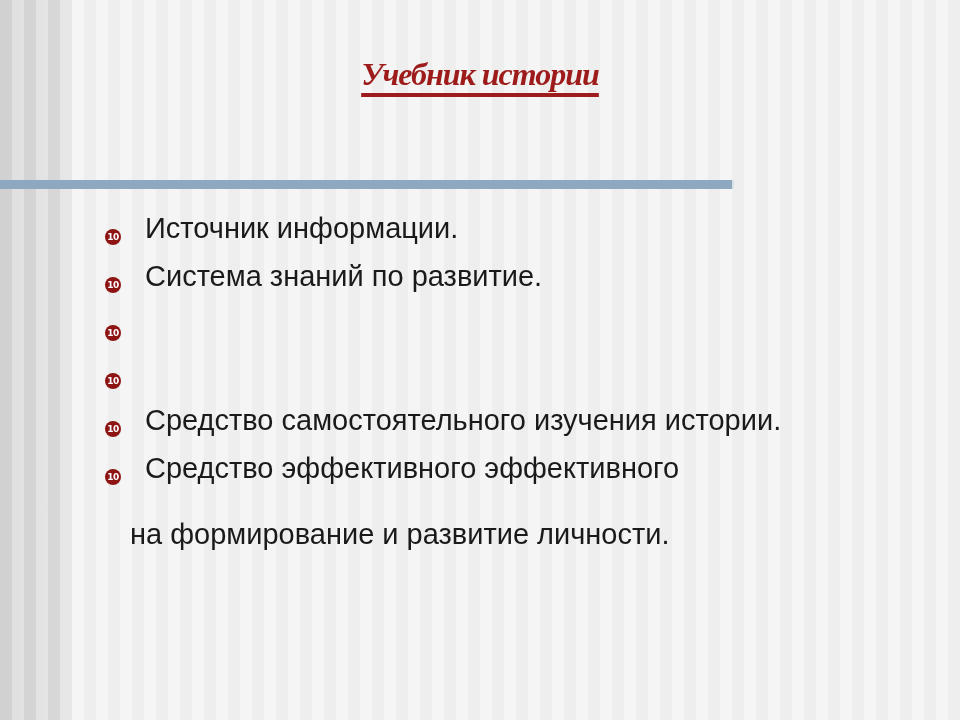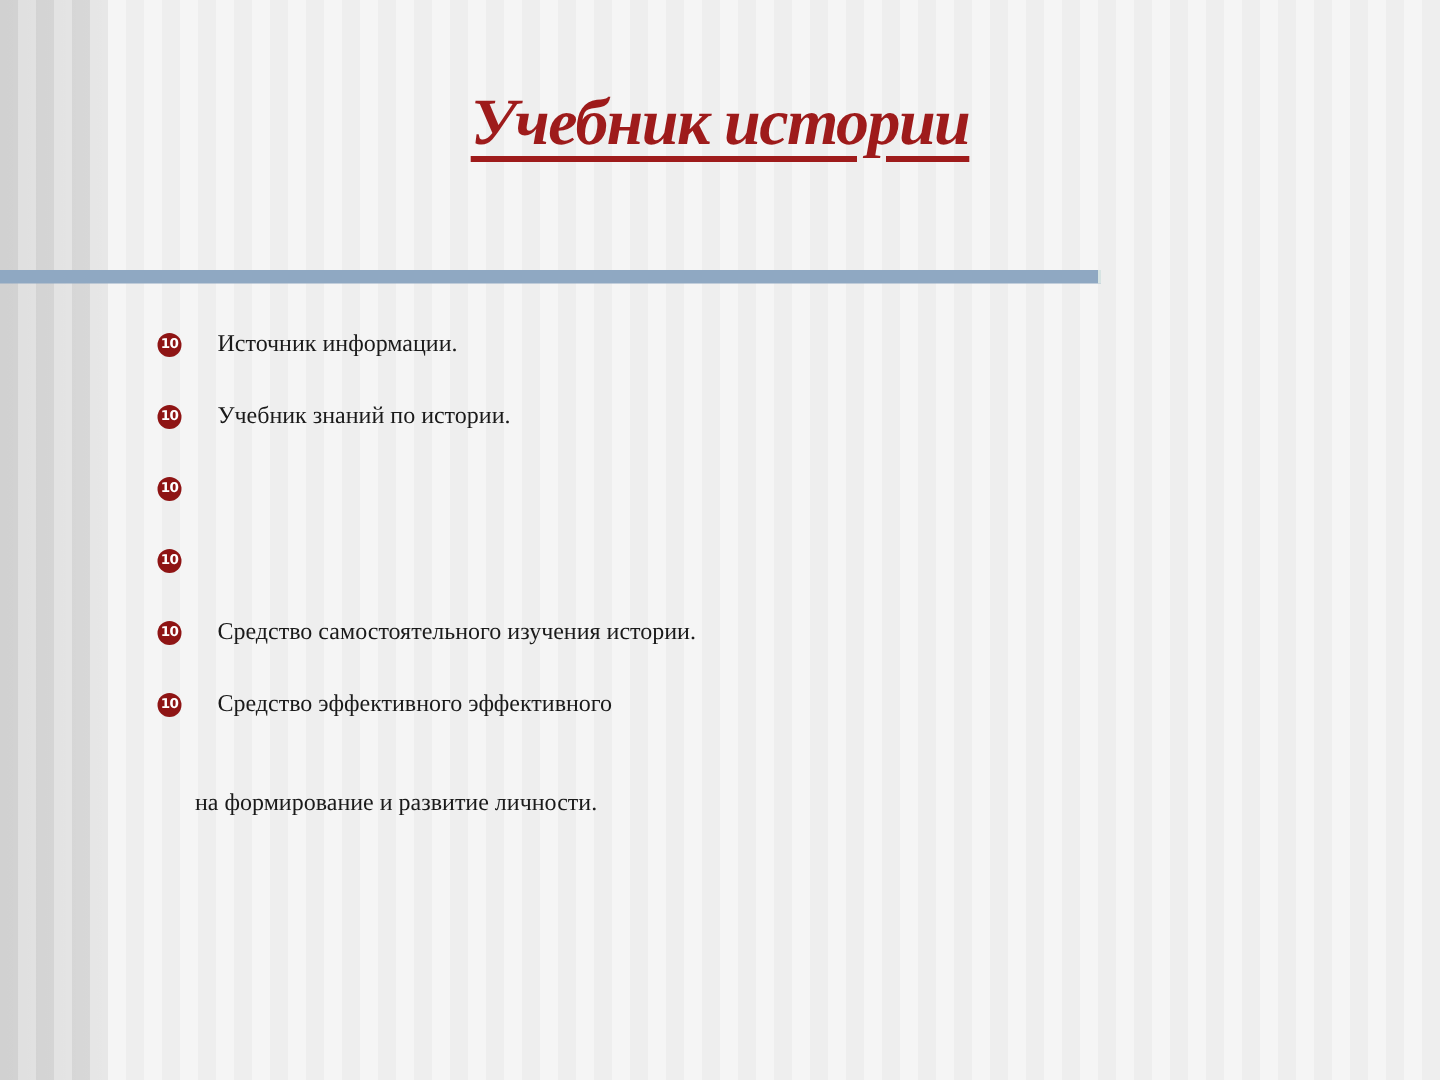--- a/index.html
+++ b/index.html
@@ -40,21 +40,21 @@
     background: linear-gradient(90deg, rgba(0,0,0,0.04), rgba(0,0,0,0));
   }
   .title {
     position: absolute;
     top: 56px;
     left: 0;
     width: 100%;
     margin: 0;
     text-align: center;
     font-family: "Liberation Serif", serif;
-    font-size: 44px;
+    font-size: 32px;
     font-weight: bold;
     font-style: italic;
     letter-spacing: -1px;
     color: #9e1b1b;
     text-decoration: underline;
     text-decoration-thickness: 3.5px;
     text-underline-offset: 8px;
   }
   .divider {
     position: absolute;
@@ -65,43 +65,43 @@
     background: #8fa8c2;
     border-right: 2px solid #d7e4e3;
   }
   .content {
     position: absolute;
     top: 215px;
     left: 105px;
   }
   .item {
     display: flex;
-    align-items: center;
+    align-items: flex-end;
     height: 30px;
     margin-bottom: 18px;
   }
   .bullet {
     flex: none;
     width: 16px;
     height: 16px;
     border-radius: 50%;
     background: #8e1414;
     color: #ffffff;
     font-family: "DejaVu Sans", sans-serif;
     font-size: 9px;
     font-weight: bold;
     letter-spacing: -0.5px;
     display: flex;
     align-items: center;
     justify-content: center;
     margin-right: 24px;
   }
   .item-text {
-    font-family: Liberation Serif, serif;
-    font-size: 16px;
+    font-family: Liberation Sans, sans-serif;
+    font-size: 29px;
     color: #1a1a1a;
     white-space: nowrap;
   }
   .continuation {
     padding-left: 25px;
     margin-top: 36px;
   }
 </style>
 </head>
 <body>
@@ -115,21 +115,21 @@
 
   <div class="content">
 
     <div class="item">
       <span class="bullet">10</span>
       <span class="item-text">Источник информации.</span>
     </div>
 
     <div class="item">
       <span class="bullet">10</span>
-      <span class="item-text">Учебник знаний по истории.</span>
+      <span class="item-text">Система знаний по развитие.</span>
     </div>
 
     <div class="item">
       <span class="bullet">10</span>
     </div>
 
     <div class="item">
       <span class="bullet">10</span>
     </div>
 

